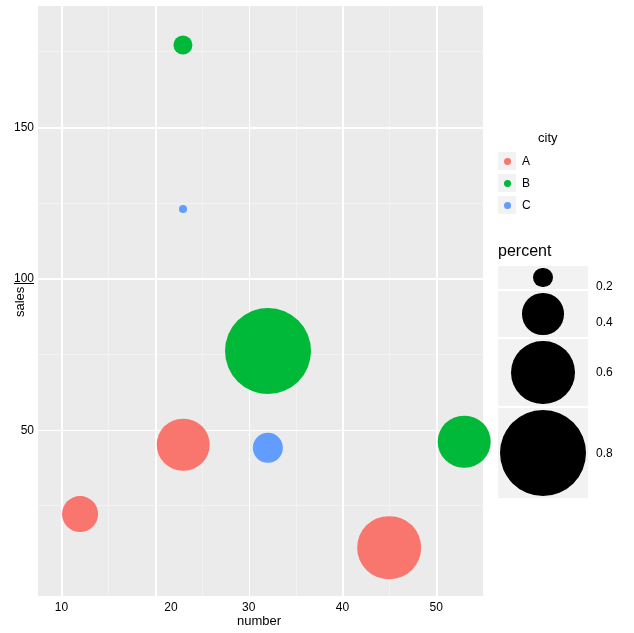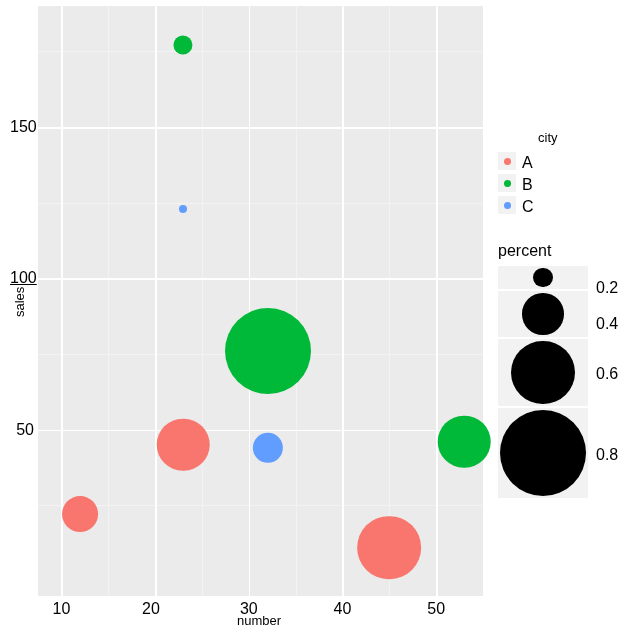--- a/index.html
+++ b/index.html
@@ -29,21 +29,21 @@
     position: absolute;
     background: #fff;
   }
   .grid-line-v { width: 1.5px; height: 100%; top: 0; }
   .grid-line-h { height: 1.5px; width: 100%; left: 0; }
   .grid-line-v.minor, .grid-line-h.minor { background: #f3f3f3; width:1px; height:100%; }
   .grid-line-h.minor { height:1px; width:100%; }
 
   .axis-label, .legend-title, .legend-item-label, .tick-label {
     position: absolute;
-    font-size: 16px;
+    font-size: 12px;
     color: #000;
     white-space: nowrap;
   }
   .axis-title {
     position: absolute;
     font-size: 13px;
     color: #000;
   }
   .axis-title.y {
     transform: rotate(-90deg);
@@ -151,20 +151,20 @@
         <div class="legend-size-dot" style="width: 63.7143px; height: 63.7143px;"></div>
       </div>
       <div class="axis-label" style="left: 98px; top: 123.429px;">0.6</div>
       <div class="legend-swatch-size" style="left: 0px; top: 166.286px; width: 90px; height: 90px;">
         <div class="legend-size-dot" style="width: 86px; height: 86px;"></div>
       </div>
       <div class="axis-label" style="left: 98px; top: 204.286px;">0.8</div>
     </div>
 
 <div class="tick-label x" style="left: 61.4211px; top: 600px;">10</div>
-    <div class="tick-label x" style="left: 151px; top: 600px;">20</div>
+    <div class="tick-label x" style="left: 171px; top: 600px;">20</div>
     <div class="tick-label x" style="left: 248.789px; top: 600px;">30</div>
     <div class="tick-label x" style="left: 342.474px; top: 600px;">40</div>
     <div class="tick-label x" style="left: 436.158px; top: 600px;">50</div>
     <div class="tick-label y" style="left: 10px; width: 24px; top: 429.59px;">50</div>
     <div class="tick-label y" style="left: 10px; width: 24px; top: 278.308px; text-decoration: underline;">100</div>
     <div class="tick-label y" style="left: 10px; width: 24px; top: 127.026px;">150</div>
   </div>
 
 </body></html>

